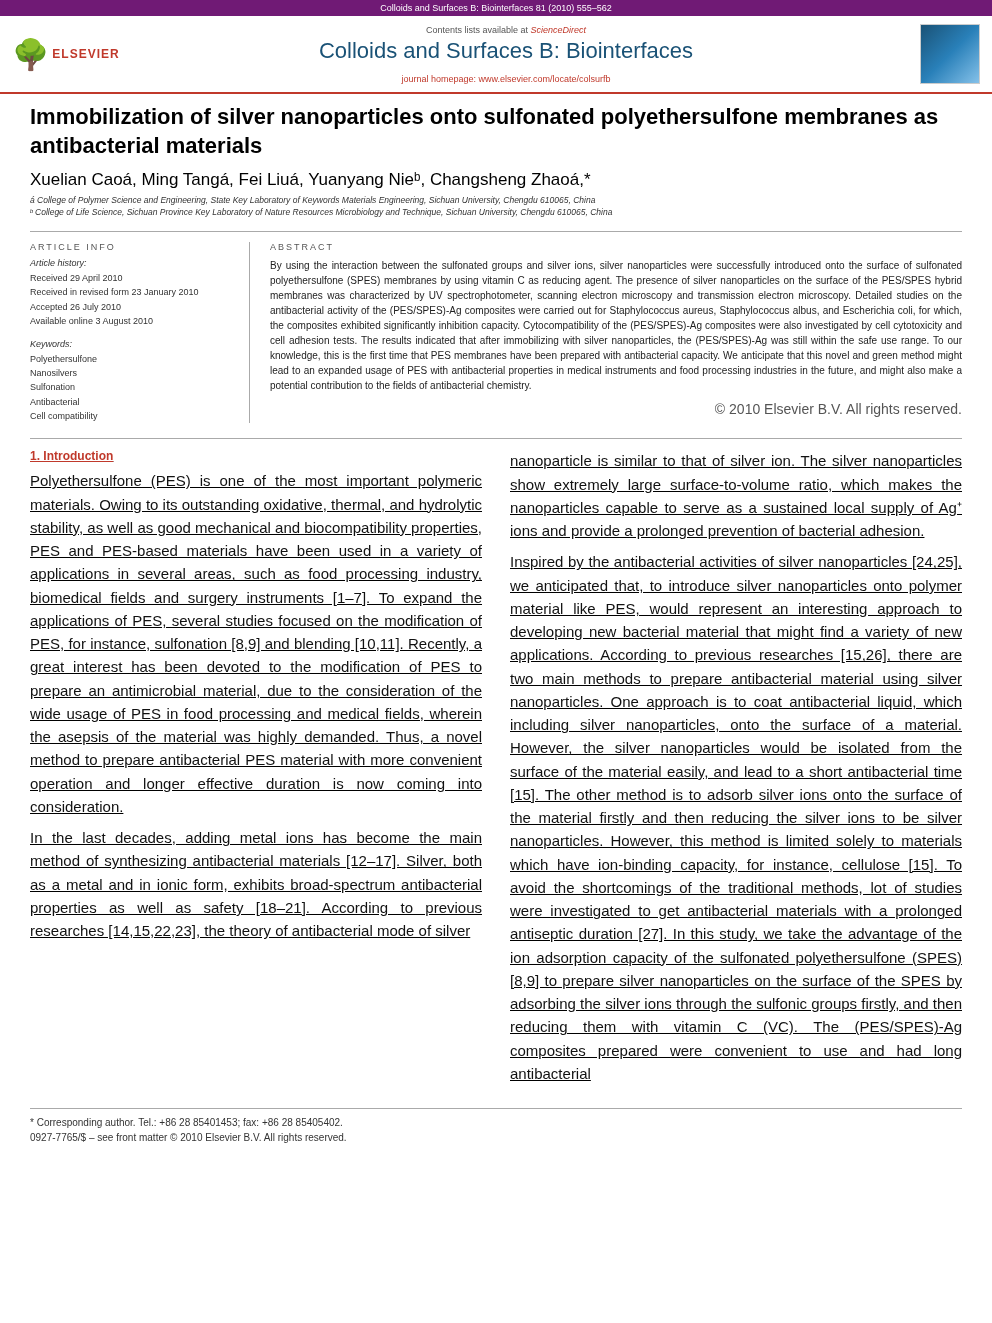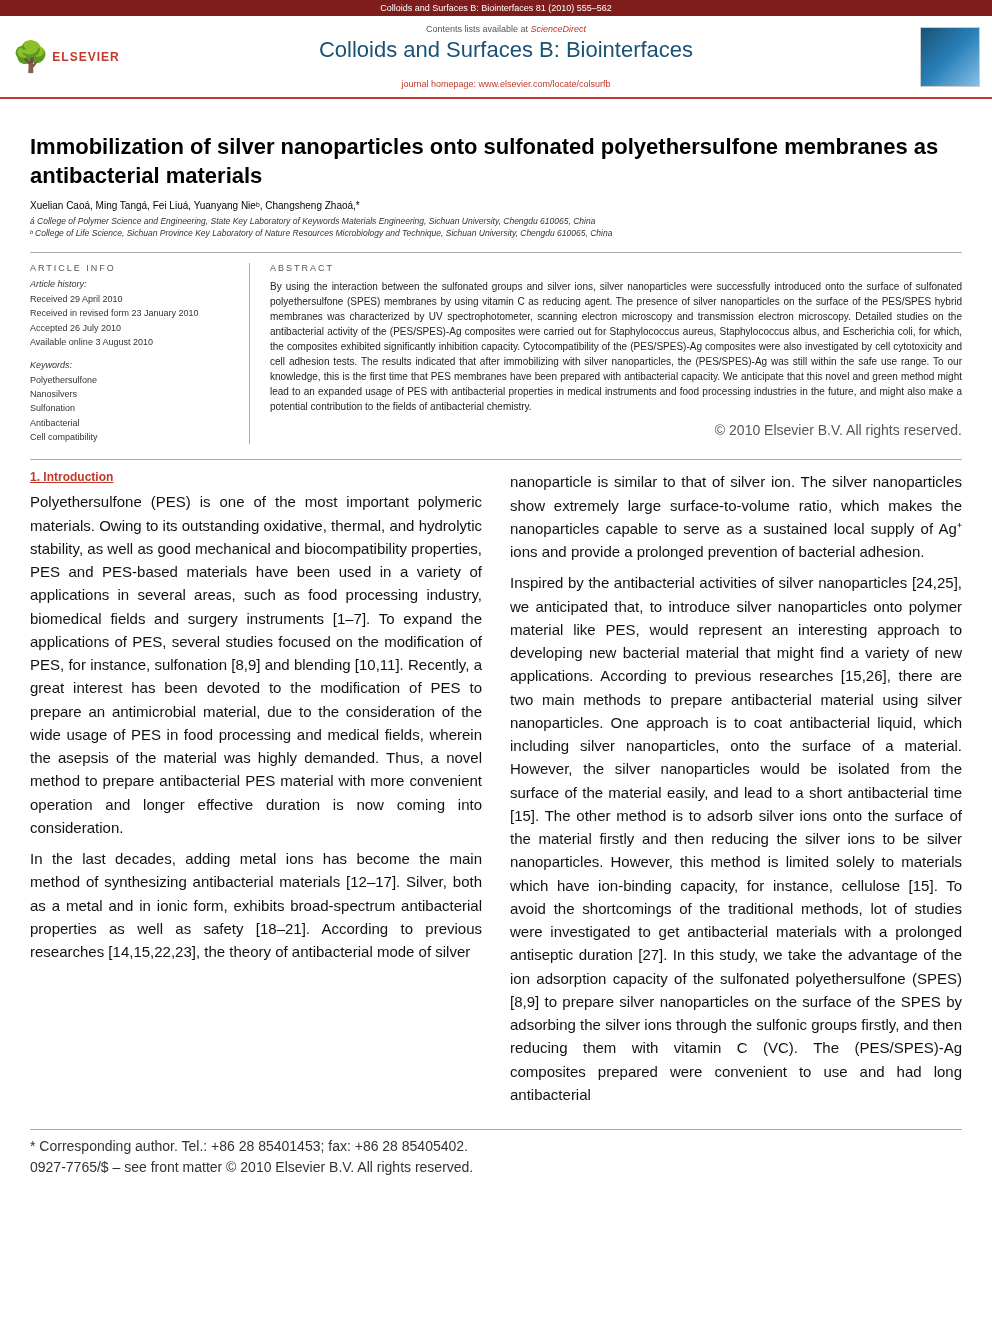--- a/index.html
+++ b/index.html
@@ -5,21 +5,21 @@
     * { margin: 0; padding: 0; box-sizing: border-box; }
     body {
       font-family: 'Times New Roman', Times, serif;
       background: #fff;
       width: 992px;
       min-height: 1323px;
       font-size: 10.5px;
       color: #000;
     }
     .top-bar {
-      background: #7f1d1d;
+      background: #701a75;
       text-align: center;
       padding: 3px 0;
       font-size: 9px;
       color: #fff;
       font-family: Arial, sans-serif;
     }
     .header-section {
       border-bottom: 2px solid #c0392b;
       display: flex;
       align-items: center;
@@ -47,46 +47,46 @@
     .journal-title-main {
       font-size: 22px;
       color: #1a5276;
       font-family: Arial, sans-serif;
       font-weight: normal;
     }
     .journal-homepage {
       font-size: 9px;
       color: #555;
       font-family: Arial, sans-serif;
-      margin-top: 16px;
+      margin-top: 10px;
     }
     .journal-homepage span {
       color: #c0392b;
     }
     .header-thumb {
       width: 60px;
       height: 60px;
       background: linear-gradient(135deg, #1a5276 0%, #2980b9 50%, #85c1e9 100%);
       flex-shrink: 0;
       border: 1px solid #ccc;
     }
     .main-content {
-      padding: 26px 30px;
+      padding: 1px 30px;
     }
     .article-title {
       font-size: 22px;
       font-weight: bold;
       color: #000;
       margin-bottom: 10px;
       margin-top: 8px;
       line-height: 1.3;
       font-family: Arial, sans-serif;
     }
     .authors {
-      font-size: 10px;
+      font-size: 17px;
       margin-bottom: 5px;
       font-family: Arial, sans-serif;
     }
     .affiliations {
       font-size: 8.5px;
       color: #333;
       font-style: italic;
       margin-bottom: 12px;
       font-family: Arial, sans-serif;
       line-height: 1.4;
@@ -163,20 +163,21 @@
       margin-top: 8px;
     }
     .divider {
       border: none;
       border-top: 1px solid #aaa;
       margin: 10px 0;
     }
     .two-col-body {
       display: flex;
       gap: 28px;
+      text-decoration: underline;
     }
     .body-left {
       flex: 1;
     }
     .body-right {
       flex: 1;
     }
     .section-title {
       font-size: 12px;
       font-family: Arial, sans-serif;
@@ -190,21 +191,21 @@
       line-height: 1.55;
       text-align: justify;
       font-family: Arial, sans-serif;
       color: #111;
       margin-bottom: 8px;
     }
     .footer-notes {
       border-top: 1px solid #aaa;
       margin-top: 15px;
       padding-top: 6px;
-      font-size: 14px;
+      font-size: 10px;
       font-family: Arial, sans-serif;
       color: #333;
       line-height: 1.5;
     }
     .logo-tree {
       display: flex;
       align-items: center;
       gap: 3px;
     }
     .tree-icon {

